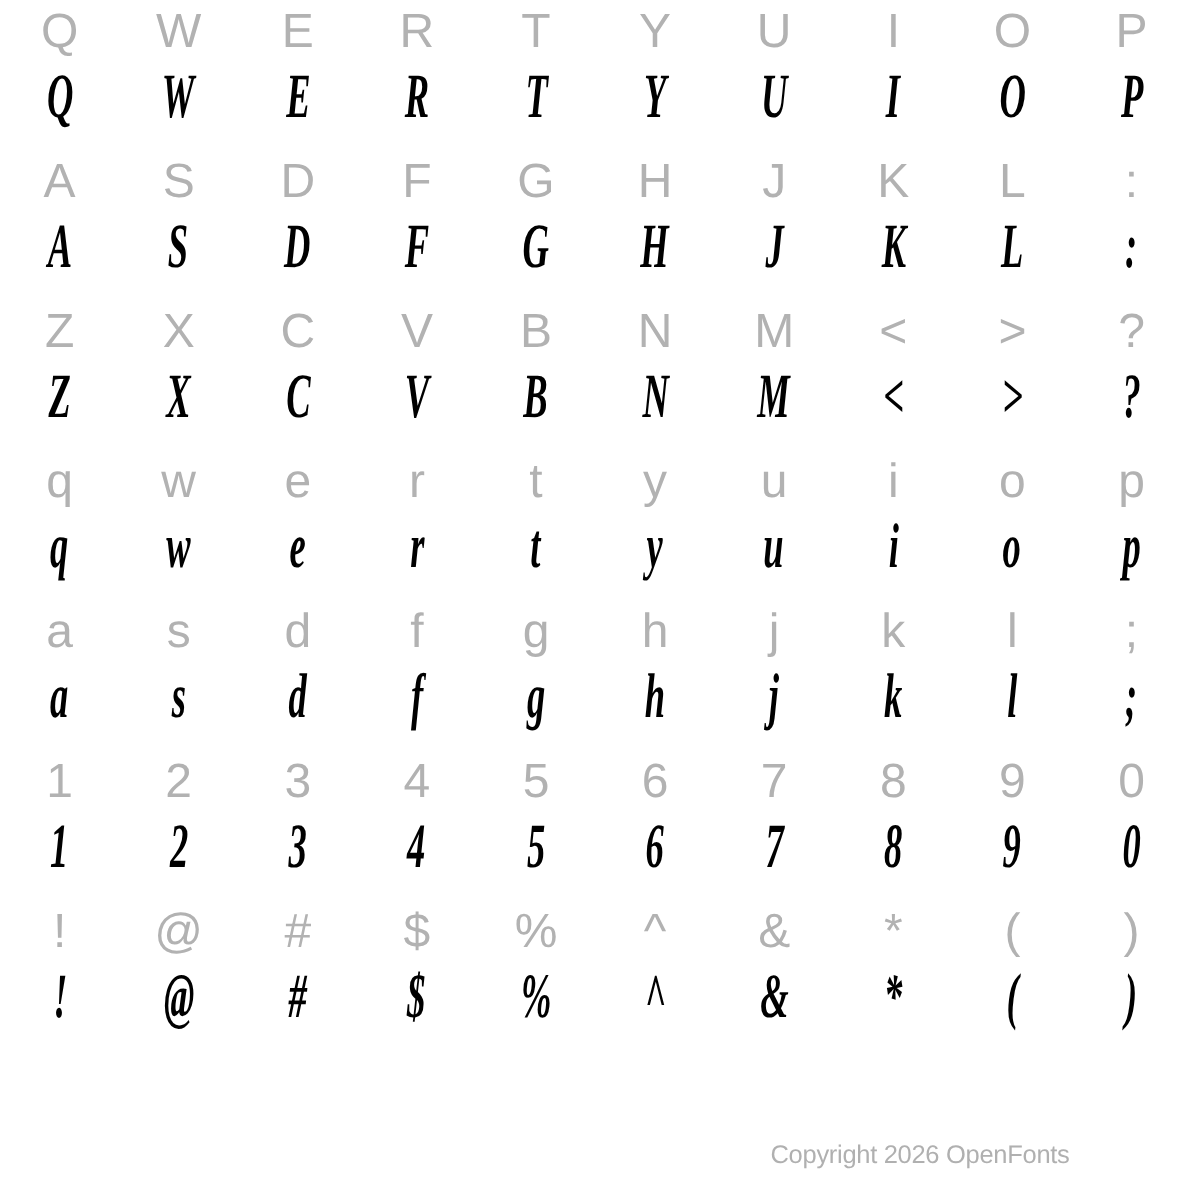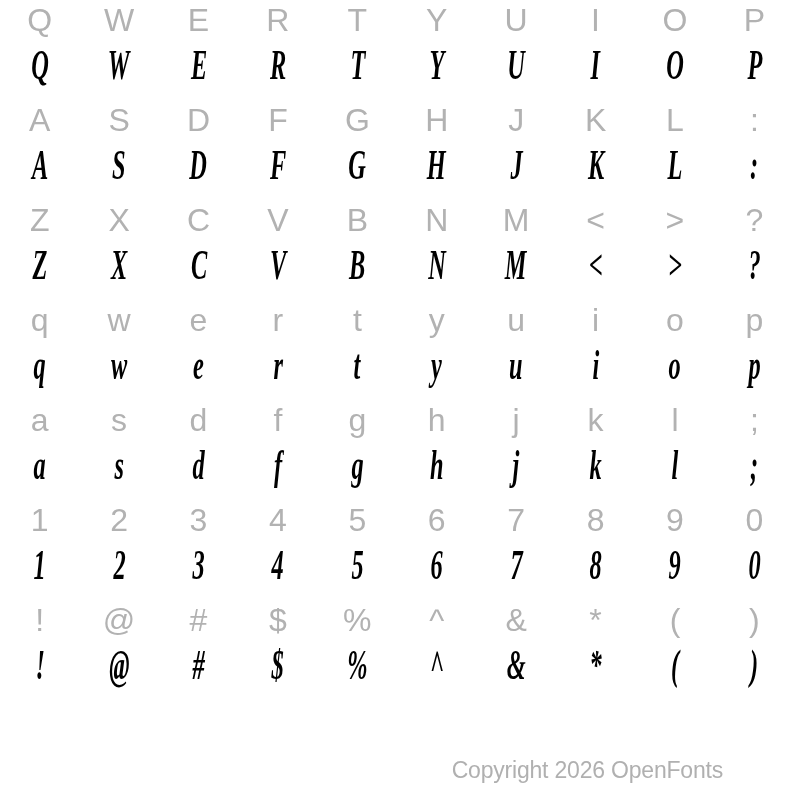--- a/index.html
+++ b/index.html
@@ -55,23 +55,23 @@
     display: inline-block;
     transform: scaleX(0.58);
     transform-origin: 50% 100%;
   }
   .line.reference .glyph {
     display: inline-block;
   }
   .copyright {
     position: absolute;
     top: 757px;
-    right: 77px;
+    right: 87px;
     font-family: "Liberation Sans", sans-serif;
-    font-size: 23px;
+    font-size: 17px;
     line-height: 26px;
     letter-spacing: -0.2px;
     color: var(--copy-color, #b0b0b0);
   }
 </style>
 </head>
 <body>
 
 <div class="page">
   <div class="grid" id="grid">

